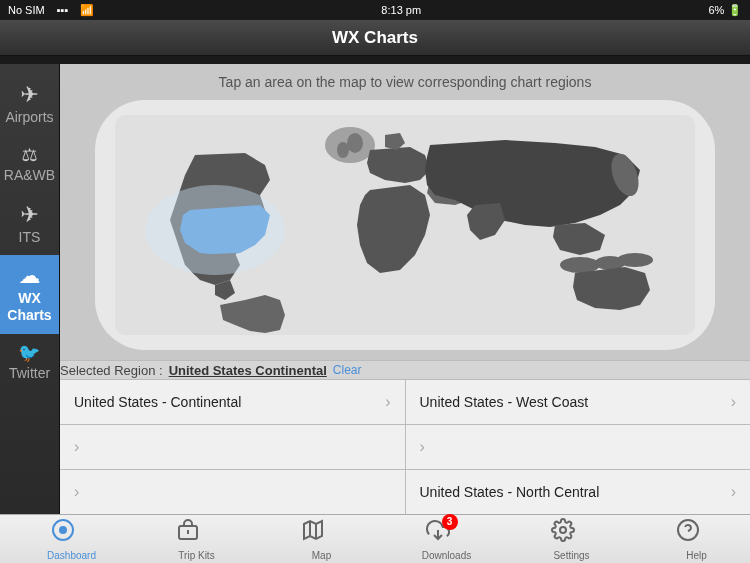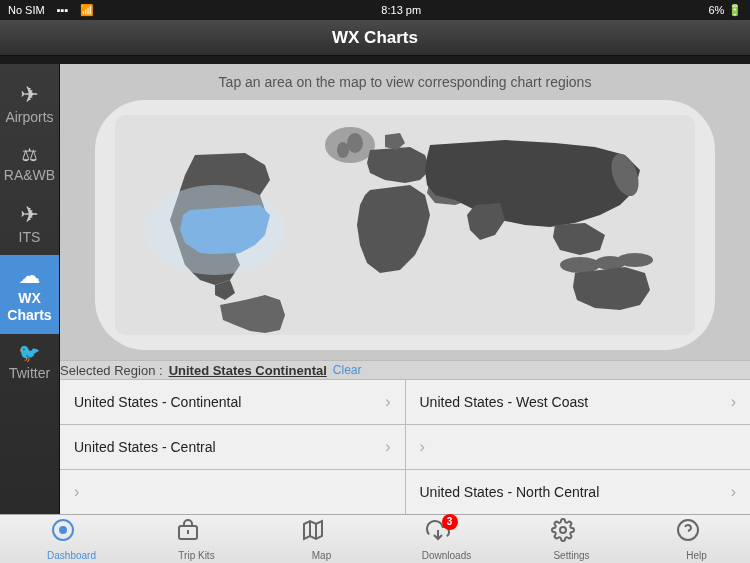--- a/index.html
+++ b/index.html
@@ -339,21 +339,20 @@
     <div class="chart-item">
       <span>United States - Continental</span>
       <span class="chart-chevron">›</span>
     </div>
     <div class="chart-item">
       <span>United States - West Coast</span>
       <span class="chart-chevron">›</span>
     </div>
 
     <div class="chart-item">
-      <span>United States - Central</span>
       <span class="chart-chevron">›</span>
     </div>
     <div class="chart-item">
       <span class="chart-chevron">›</span>
     </div>
 
     <div class="chart-item">
       <span class="chart-chevron">›</span>
     </div>
     <div class="chart-item">

